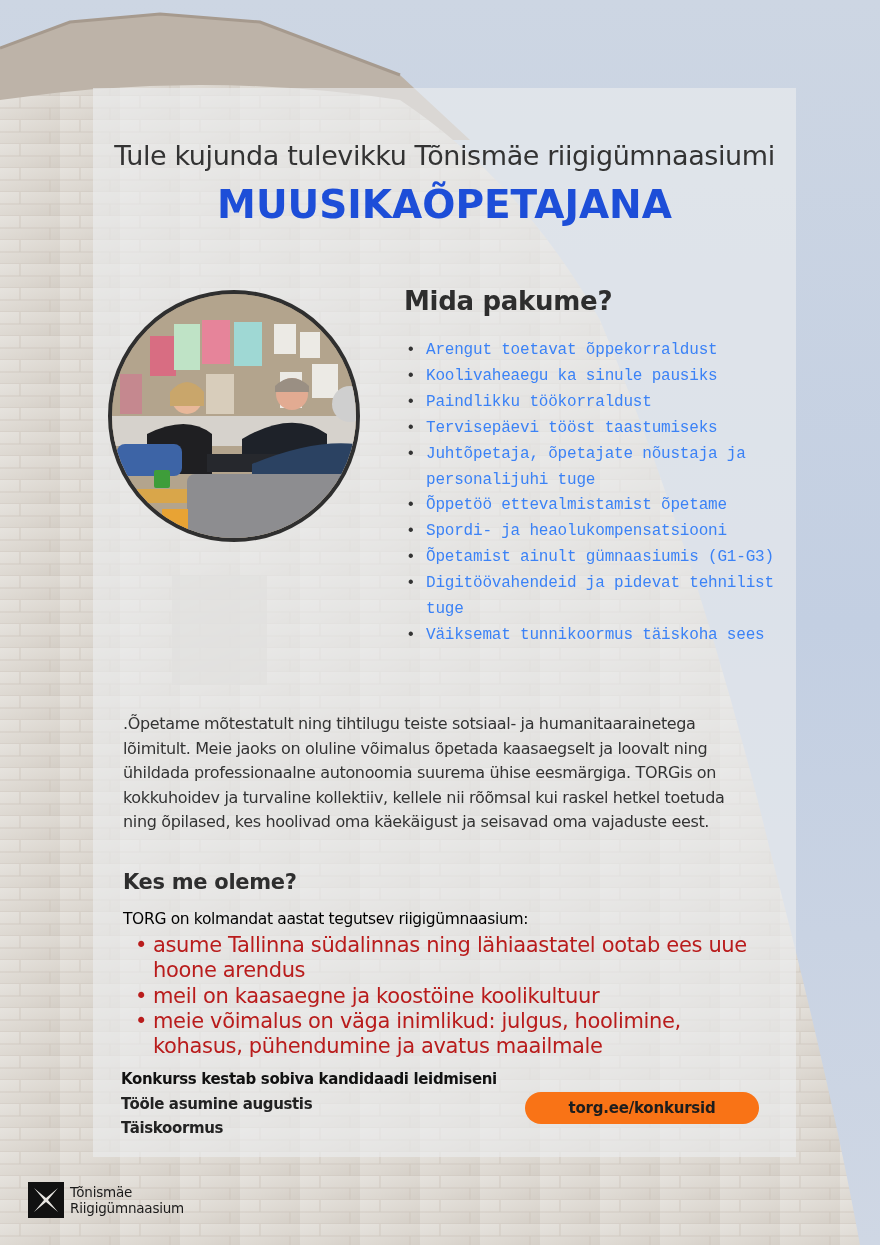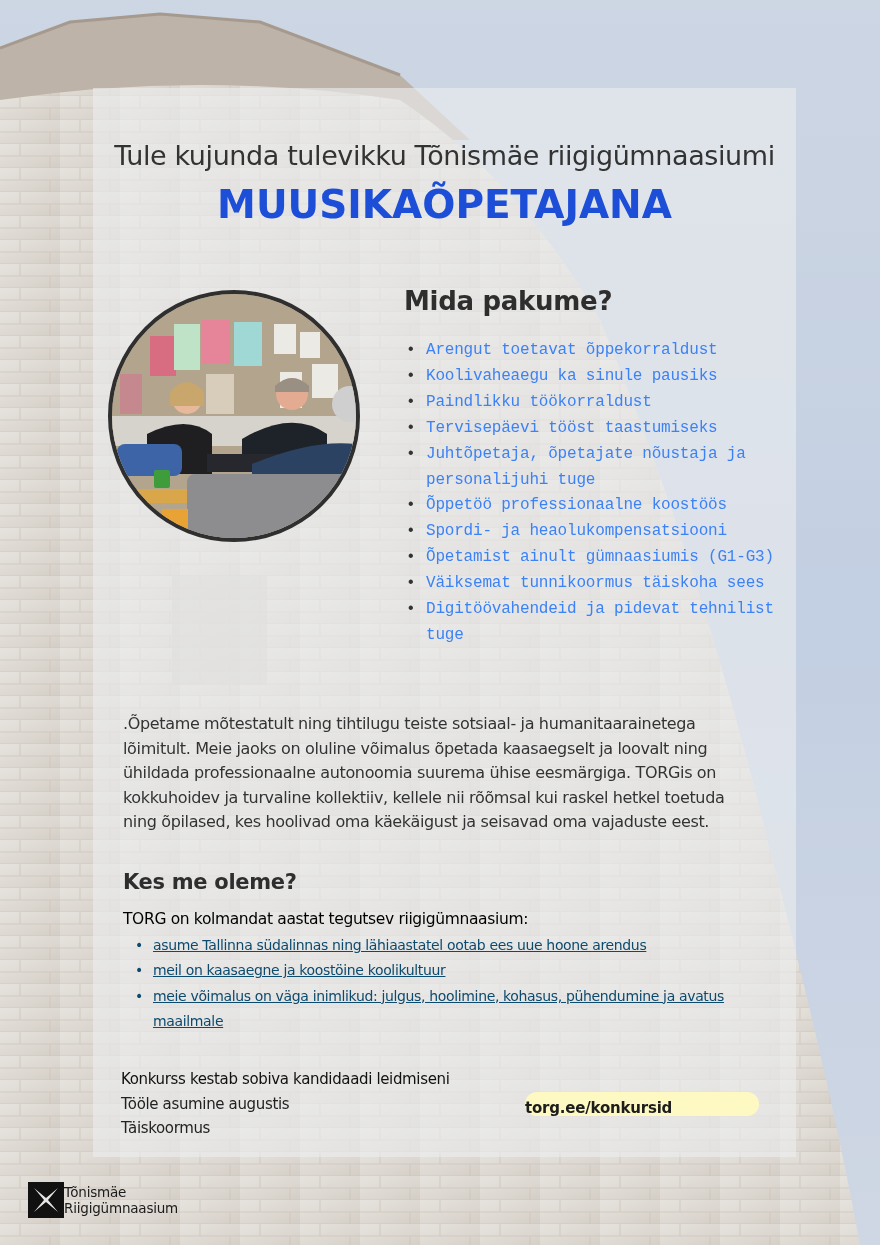--- a/index.html
+++ b/index.html
@@ -55,41 +55,41 @@
       font-size: 21px; font-weight: bold; color: #2e2e2e; letter-spacing: -0.3px;
     }
     .who-intro {
       position: absolute; left: 30px; top: 822px;
       font-size: 15.5px; color: #000000; letter-spacing: -0.35px;
     }
     .who-list {
       position: absolute; left: 40px; top: 845px; margin: 0; padding: 0; list-style: none; width: 620px;
     }
     .who-list li {
-      position: relative; padding-left: 20px; font-size: 14px; line-height: 25.3px; color: #0c4a6e; letter-spacing: -0.35px; text-decoration: underline;
+      position: relative; padding-left: 20px; font-size: 21px; line-height: 25.3px; color: #b91c1c; letter-spacing: -0.35px;
     }
     .who-list li::before { content: "•"; position: absolute; left: 2px; top: 0; }
     .facts {
       position: absolute; left: 28px; top: 979px;
     }
     .facts div {
-      font-size: 15px; line-height: 24.5px; color: #222; font-weight: normal; letter-spacing: -0.35px;
+      font-size: 15px; line-height: 24.5px; color: #222; font-weight: bold; letter-spacing: -0.35px;
     }
     .facts .lead { color: #111; }
     .cta {
-      position: absolute; left: 432px; top: 1004px; width: 234px; height: 24px;
-      border-radius: 16px; background: #fef9c3; color: #1d1d1d;
-      font-size: 15px; font-weight: bold; line-height: 32px;
+      position: absolute; left: 432px; top: 1004px; width: 234px; height: 32px;
+      border-radius: 16px; background: #f97316; color: #1d1d1d;
+      font-size: 15px; font-weight: bold; text-align: center; line-height: 32px;
       letter-spacing: -0.2px; cursor: pointer;
     }
     .logo {
       position: absolute; left: 28px; top: 1182px; display: flex; align-items: center;
     }
     .logo-mark { width: 36px; height: 36px; }
-    .logo-text { font-size: 13.5px; line-height: 16px; color: #1b1b1b; letter-spacing: -0.2px; }
+    .logo-text { margin-left: 6px; font-size: 13.5px; line-height: 16px; color: #1b1b1b; letter-spacing: -0.2px; }
   </style>
 </head>
 <body>
 
 <svg class="bg-svg" viewBox="0 0 880 1245" xmlns="http://www.w3.org/2000/svg">
   <defs>
     <linearGradient id="stone" x1="0" y1="0" x2="1" y2="1">
       <stop offset="0" stop-color="#e6e3de"></stop>
       <stop offset="0.6" stop-color="#dcd7d0"></stop>
       <stop offset="1" stop-color="#d3cdc5"></stop>
@@ -112,25 +112,25 @@
   <div class="headline">Tule kujunda tulevikku Tõnismäe riigigümnaasiumi</div>
   <div class="role-title">MUUSIKAÕPETAJANA</div>
 
   <div class="offer-title">Mida pakume?</div>
   <ul class="offer-list">
     <li>Arengut toetavat õppekorraldust</li>
     <li>Koolivaheaegu ka sinule pausiks</li>
     <li>Paindlikku töökorraldust</li>
     <li>Tervisepäevi tööst taastumiseks</li>
     <li>Juhtõpetaja, õpetajate nõustaja ja personalijuhi tuge</li>
-    <li>Õppetöö professionaalne koostöös</li>
+    <li>Õppetöö ettevalmistamist õpetame</li>
     <li>Spordi- ja heaolukompensatsiooni</li>
     <li>Õpetamist ainult gümnaasiumis (G1-G3)</li>
+    <li>Digitöövahendeid ja pidevat tehnilist tuge</li>
     <li>Väiksemat tunnikoormus täiskoha sees</li>
-    <li>Digitöövahendeid ja pidevat tehnilist tuge</li>
   </ul>
 
   <div class="how-text">.Õpetame mõtestatult ning tihtilugu teiste sotsiaal- ja humanitaarainetega lõimitult. Meie jaoks on oluline võimalus õpetada kaasaegselt ja loovalt ning ühildada professionaalne autonoomia suurema ühise eesmärgiga. TORGis on kokkuhoidev ja turvaline kollektiiv, kellele nii rõõmsal kui raskel hetkel toetuda ning õpilased, kes hoolivad oma käekäigust ja seisavad oma vajaduste eest.</div>
 
   <div class="who-title">Kes me oleme?</div>
   <div class="who-intro">TORG on kolmandat aastat tegutsev riigigümnaasium:</div>
   <ul class="who-list">
     <li>asume Tallinna südalinnas ning lähiaastatel ootab ees uue hoone arendus</li>
     <li>meil on kaasaegne ja koostöine koolikultuur</li>
     <li>meie võimalus on väga inimlikud: julgus, hoolimine, kohasus, pühendumine ja avatus maailmale</li>

